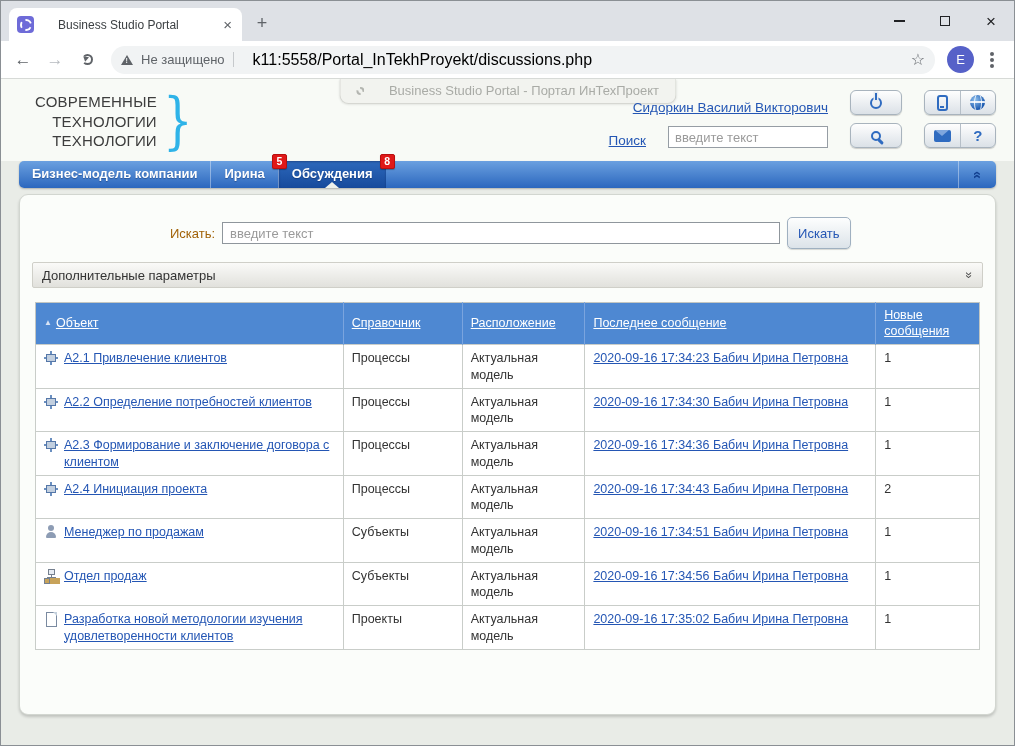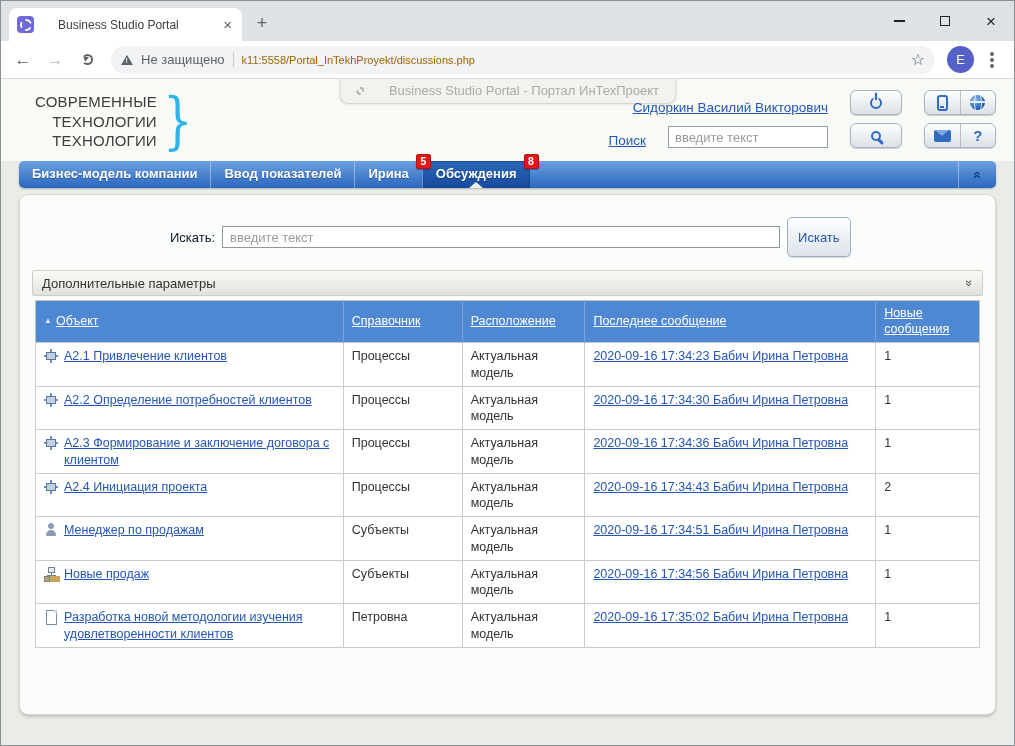--- a/index.html
+++ b/index.html
@@ -32,21 +32,21 @@
                 border-left-color:transparent; position:relative; display:inline-block; }
   .ico-reload::after { content:""; position:absolute; left:-4px; top:-2px; border:3px solid transparent;
                        border-right:5px solid #5f6368; transform:rotate(40deg); }
   .omnibox { flex:1; height:28px; background:#f1f3f4; border-radius:14px; display:flex;
              align-items:center; padding:0 10px; gap:8px; margin:0 6px; }
   .warn-tri { width:0; height:0; border-left:6px solid transparent; border-right:6px solid transparent;
               border-bottom:10px solid #5f6368; position:relative; flex:none; }
   .warn-tri::after { content:"!"; position:absolute; left:-1.5px; top:2px; color:#f1f3f4; font-size:7px; font-weight:bold; }
   .sec-label { font-size:13px; color:#5f6368; white-space:nowrap; }
   .omni-div { width:1px; height:15px; background:#c6c9cc; }
-  .url-text { font-size:11px; color:#a16207; flex:1; white-space:nowrap; overflow:hidden; }
+  .url-text { font-size:16px; color:#000000; flex:1; white-space:nowrap; overflow:hidden;margin-left:11px; }
   .star { font-size:16px; color:#5f6368; }
   .avatar { width:27px; height:27px; border-radius:50%; background:#5661c8; color:#fff; font-size:13px;
             display:flex; align-items:center; justify-content:center; flex:none; margin-left:2px; }
   .dots { width:4px; height:4px; border-radius:50%; background:#5f6368;
           box-shadow:0 6px 0 #5f6368, 0 -6px 0 #5f6368; margin:0 12px; }
 
   
   .page { height:666px; background:#e9ece7; position:relative; overflow:hidden; }
   .page-top { height:82px; background:#f8faf6; position:relative; }
   .portal-tab { position:absolute; top:0; left:50%; transform:translateX(-50%);
@@ -107,33 +107,33 @@
             text-align:center; padding:0 2px; border-radius:2px; box-shadow:0 1px 1px rgba(0,0,0,.3);
             text-shadow:none; z-index:3; }
   .ncollapse { margin-left:auto; width:38px; display:flex; align-items:center; justify-content:center;
                border-left:1px solid rgba(255,255,255,.38); border-radius:0 5px 5px 0; }
   .chev-up { display:inline-block; transform:rotate(90deg); color:#123f8f; font-size:14px; font-weight:bold; }
 
   
   .panel { margin:6px 18px 0; background:#fbfdfa; border:1px solid #d2d6d0; border-radius:9px;
            height:521px; box-shadow:0 2px 3px rgba(0,0,0,.18); overflow:hidden; }
   .search-row { display:flex; align-items:center; gap:7px; padding:22px 0 0 150px; }
-  .search-label { font-size:13px; color:#0f172a; }
+  .search-label { font-size:13px; color:#a16207; }
   .search-input { width:558px; height:22px; border:1px solid #8f969c; padding:2px 7px; font-size:13px;
                   font-family:"Liberation Sans", sans-serif; background:#fff; }
   .search-input::placeholder { color:#9a9a9a; }
-  .search-btn { height:40px; padding:0 10px; font-size:13px; color:#2456b4; border:1px solid #9fb0c0;
+  .search-btn { height:32px; padding:0 10px; font-size:13px; color:#2456b4; border:1px solid #9fb0c0;
                 border-radius:5px; background:linear-gradient(#fdfefe,#dce3e9); box-shadow:0 1px 1px rgba(0,0,0,.15);
                 font-family:"Liberation Sans", sans-serif; }
   .params-bar { margin:13px 12px 0; height:26px; background:linear-gradient(#fafaf8,#e1e1dc);
                 border:1px solid #cfcfc8; border-radius:2px; display:flex; align-items:center;
                 justify-content:space-between; padding:0 9px; font-size:13px; color:#333; }
   .chev-down { display:inline-block; transform:rotate(90deg); color:#4a4a4a; font-size:12px; }
 
-  .tablewrap { margin:4px 15px 0;border-radius:32px; }
+  .tablewrap { margin:14px 15px 0;border-radius:32px; }
   table.disc { width:100%; border-collapse:collapse; font-size:12.5px; border:1px solid #c2c6c2; }
   table.disc thead th { background:#4e88d2; color:#fff; text-align:left; font-weight:normal;
                         padding:5px 8px; border-right:1px solid #7aa4de; height:40px; vertical-align:middle; line-height:1.25; }
   table.disc thead th:last-child { border-right:none; }
   th .colhead { color:#fff; text-decoration:underline; cursor:pointer; }
   .sort-asc { color:#d7e3f5; font-size:8px; vertical-align:2px; margin-right:4px; }
   table.disc td { background:#fff; border:1px solid #c9cdc9; padding:5px 8px; vertical-align:top; color:#333; line-height:1.3; }
   a.rowlink { color:#2456b4; text-decoration:underline; }
   .obj-cell { display:flex; align-items:flex-start; gap:6px; }
   .count-cell { padding-left:12px; }
@@ -248,21 +248,20 @@
             <span class="half">
                 <span class="help-glyph">?</span>
               </span>
           </span>
         </div>
       </div>
     </div>
 
     <div class="navbar">
       <span class="ntab"><span>Бизнес-модель компании</span></span>
-      <span class="ntab"><span>Ввод показателей</span></span>
       <span class="ntab"><span>Ирина</span><span class="nbadge">5</span></span>
       <span class="ntab active"><span>Обсуждения</span><span class="nbadge">8</span></span>
       <span class="ncollapse">
           <span class="chev-up">«</span>
         </span>
     </div>
 
     <div class="panel">
 
       <div class="search-row">
@@ -352,36 +351,36 @@
                 </td>
               <td>Субъекты</td>
               <td>Актуальная модель</td>
               <td><a class="rowlink" href="#">2020-09-16 17:34:51 Бабич Ирина Петровна</a></td>
               <td class="count-cell">1</td>
             </tr>
             <tr>
               <td>
                   <span class="obj-cell">
                     <span class="obj-ico" data-icon="org-chart"></span>
-                    <a class="rowlink" href="#">Новые продаж</a>
+                    <a class="rowlink" href="#">Отдел продаж</a>
                   </span>
                 </td>
               <td>Субъекты</td>
               <td>Актуальная модель</td>
               <td><a class="rowlink" href="#">2020-09-16 17:34:56 Бабич Ирина Петровна</a></td>
               <td class="count-cell">1</td>
             </tr>
             <tr>
               <td>
                   <span class="obj-cell">
                     <span class="obj-ico" data-icon="document"></span>
                     <a class="rowlink" href="#">Разработка новой методологии изучения удовлетворенности клиентов</a>
                   </span>
                 </td>
-              <td>Петровна</td>
+              <td>Проекты</td>
               <td>Актуальная модель</td>
               <td><a class="rowlink" href="#">2020-09-16 17:35:02 Бабич Ирина Петровна</a></td>
               <td class="count-cell">1</td>
             </tr>
           </tbody>
         </table>
       </div>
 
     </div>
   </div>

